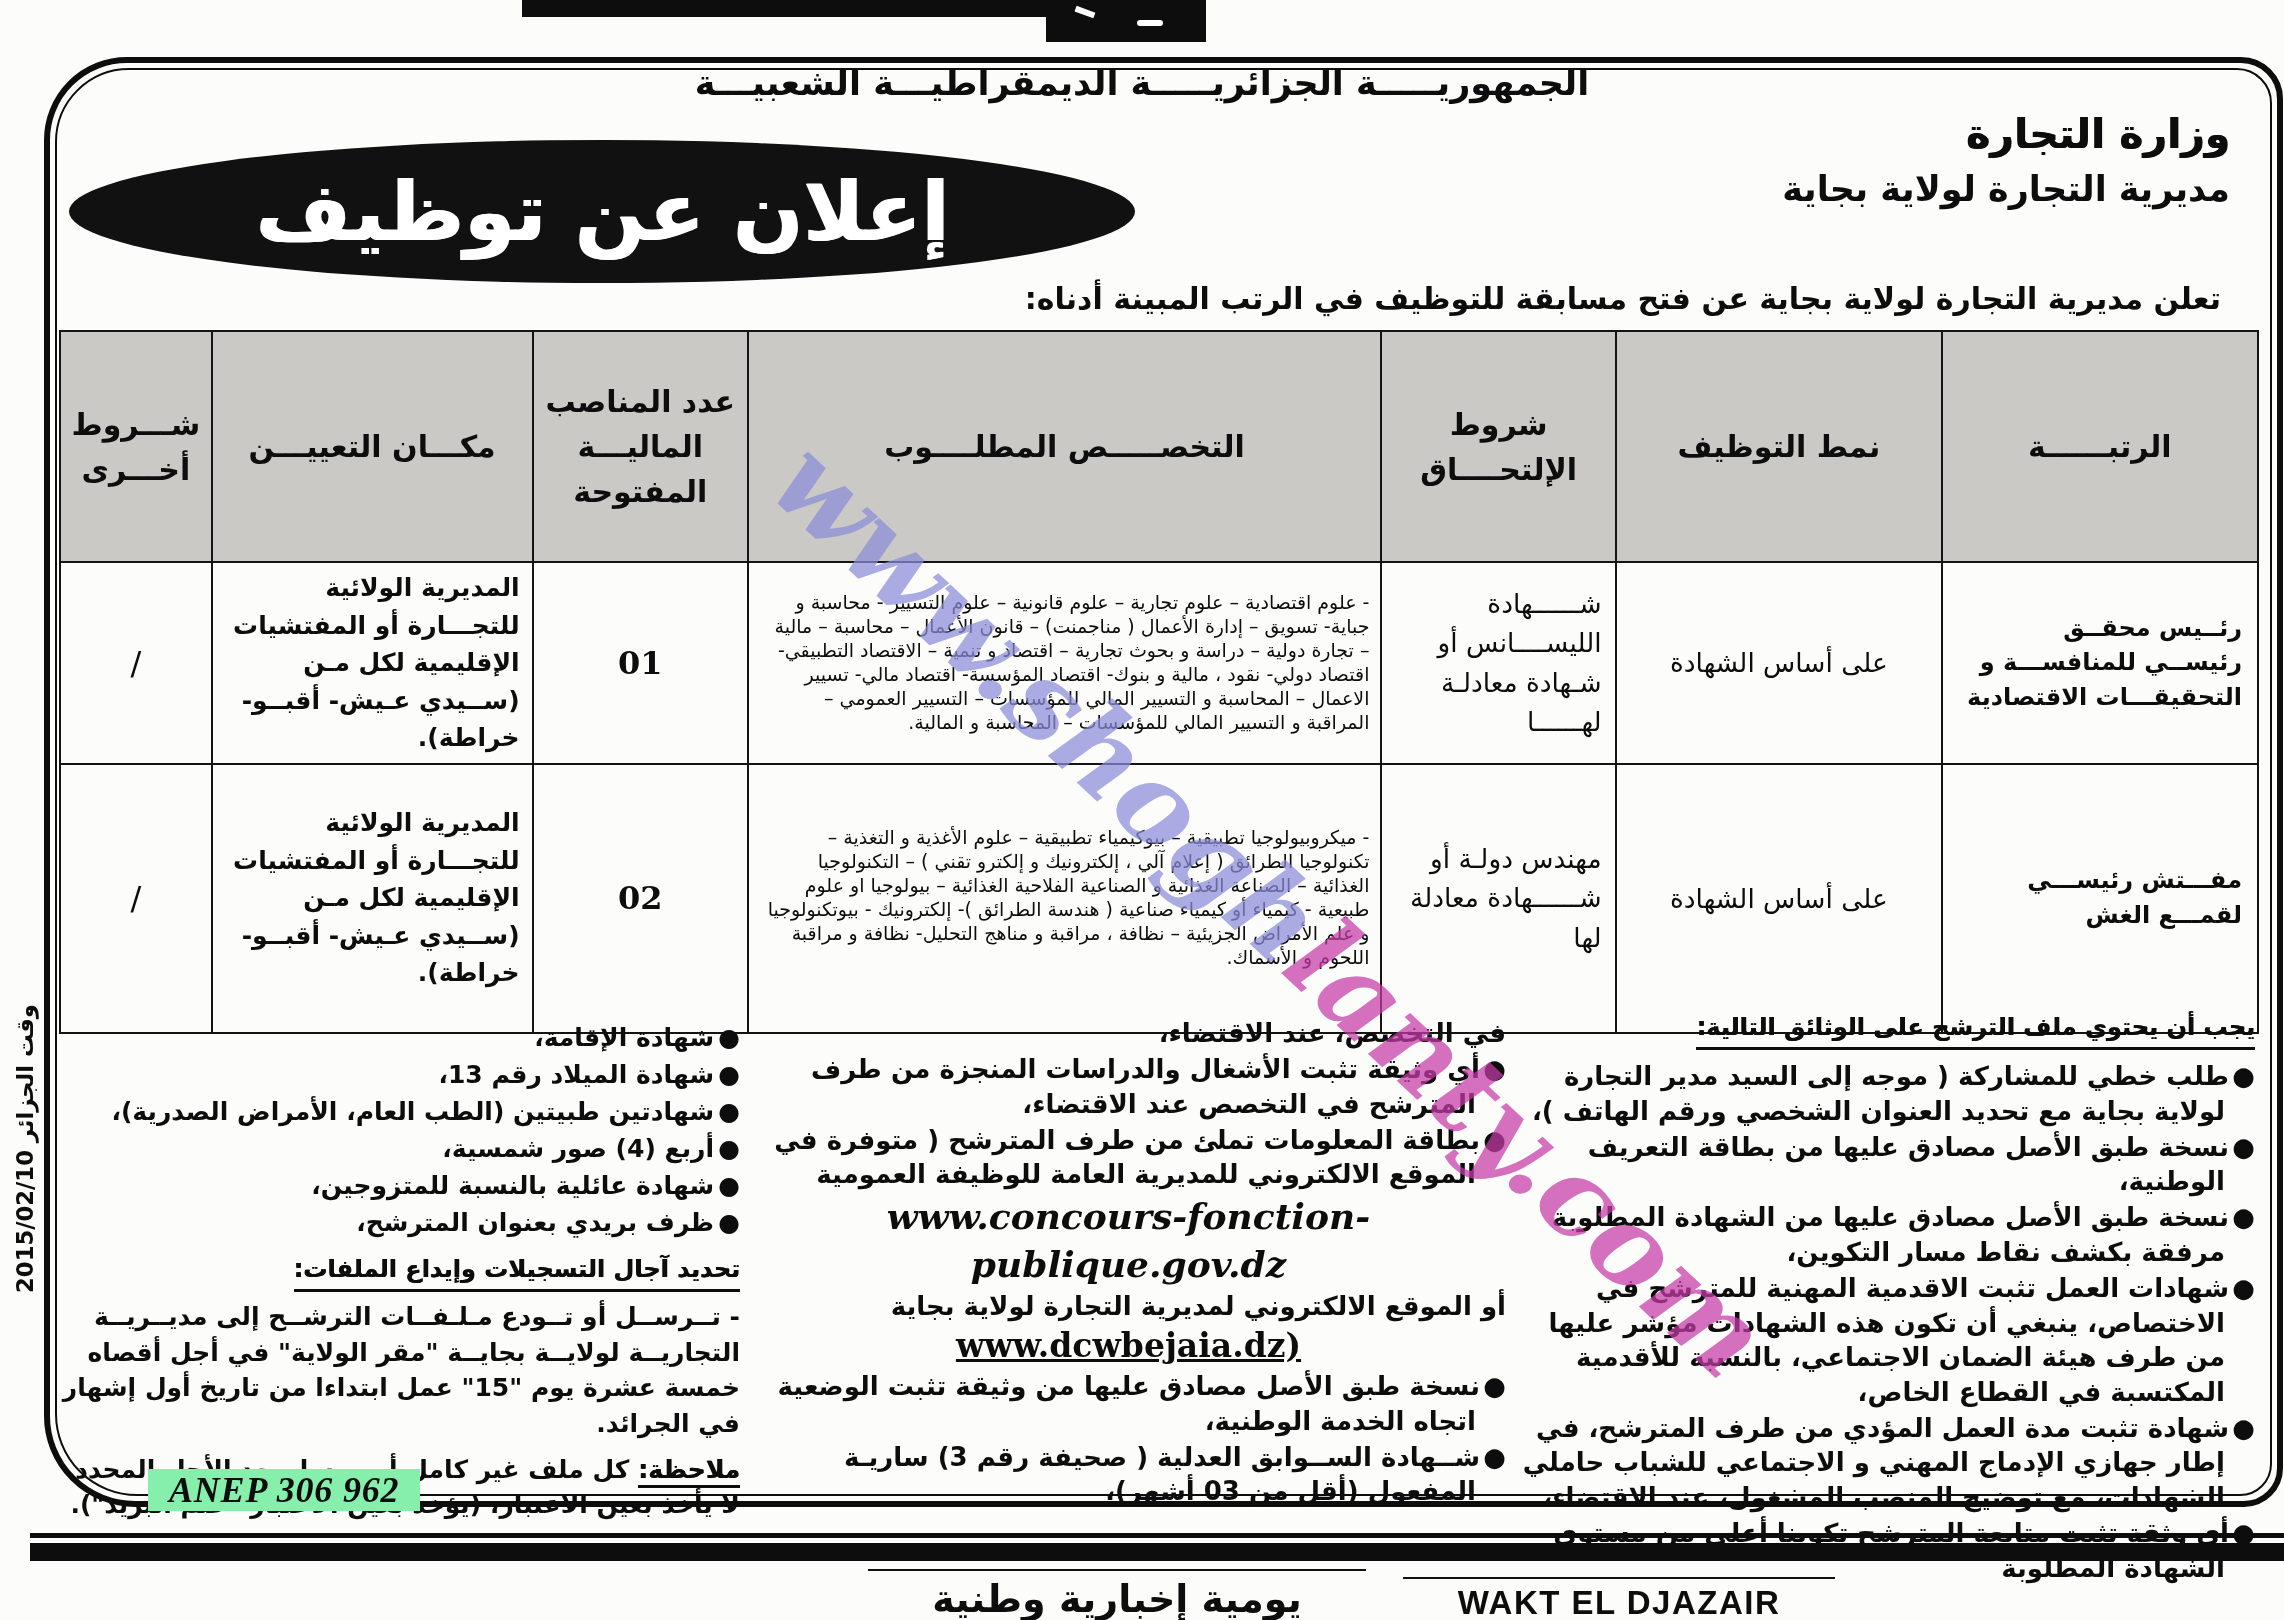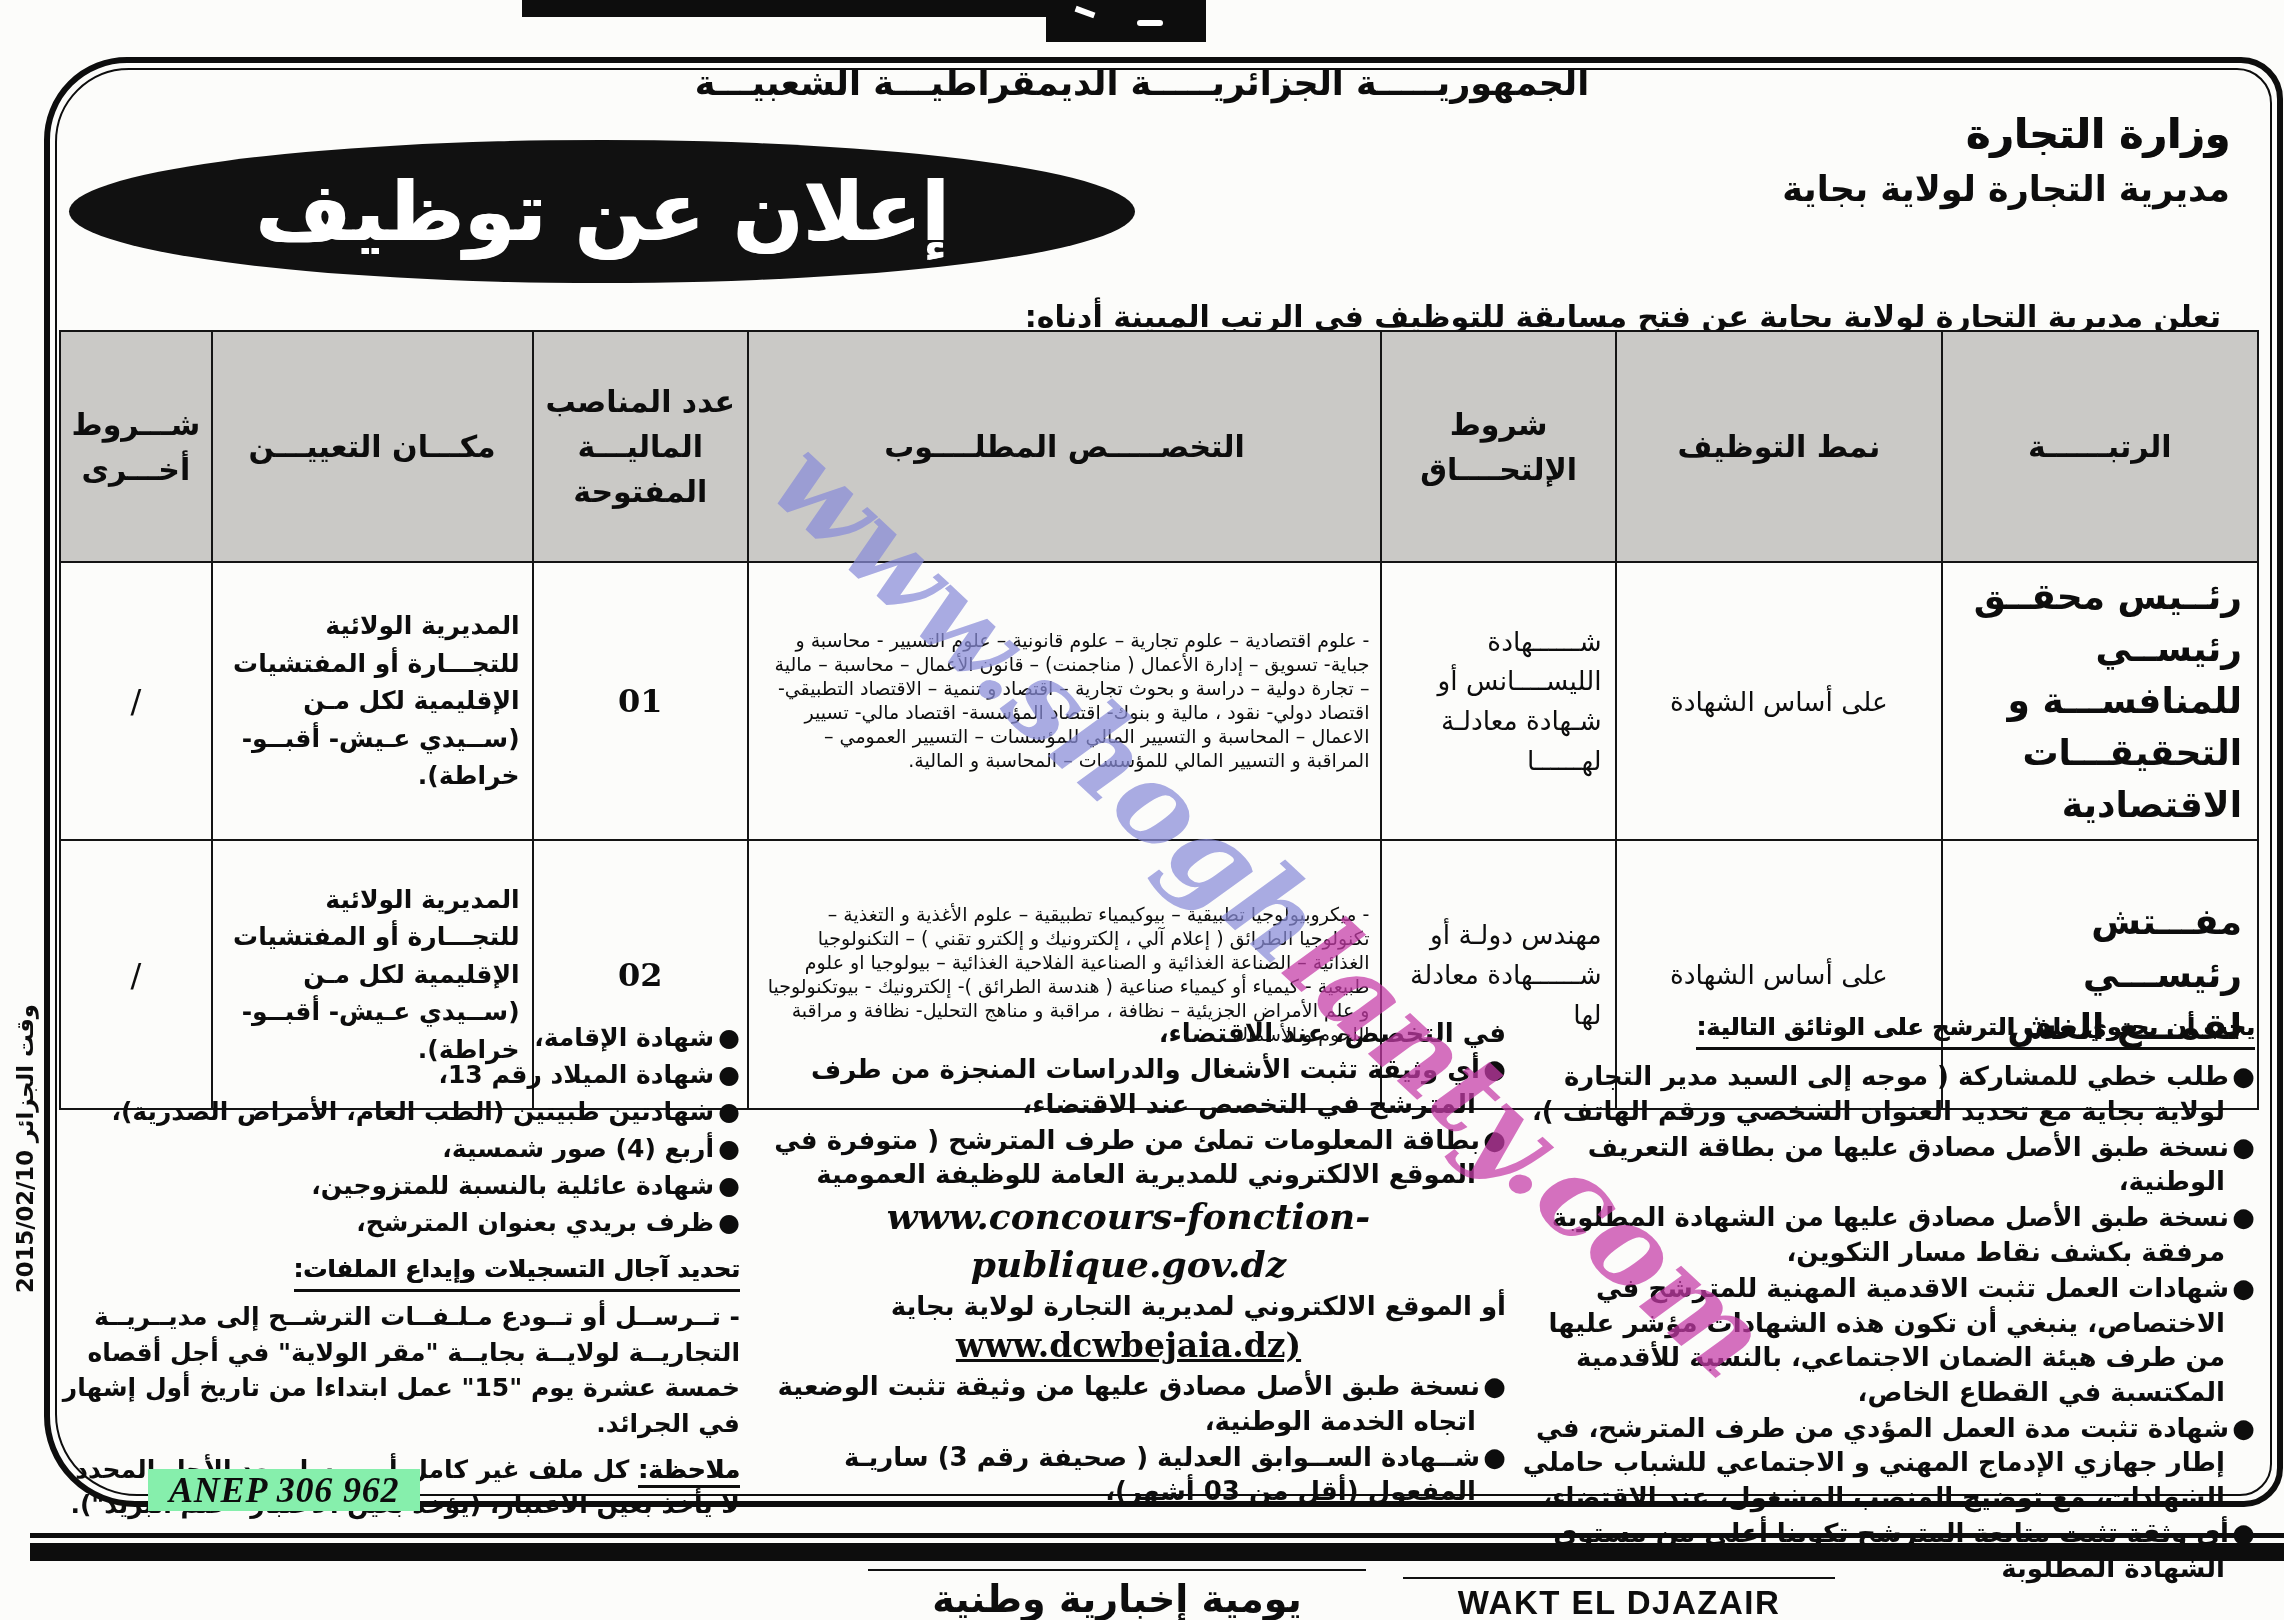--- a/index.html
+++ b/index.html
@@ -21,31 +21,31 @@
     border:2.3px solid #0d0d0d;border-radius:74px 35px 32px 82px;}
   
   .republic{position:absolute;top:63px;left:0;width:2284px;text-align:center;
     font-size:35px;font-weight:700;}
   .ministry{position:absolute;top:110px;right:54px;font-size:41px;font-weight:700;
     text-shadow:0.8px 0 currentColor;}
   .directorate{position:absolute;top:169px;right:54px;font-size:35px;font-weight:700;}
   .badge{position:absolute;left:69px;top:140px;width:1066px;height:143px;background:#111;
     border-radius:50%;display:flex;align-items:center;justify-content:center;}
   .badge span{color:#fff;font-size:82px;font-weight:700;text-shadow:1.5px 0 #fff;}
-  .intro{position:absolute;top:299px;right:63px;width:1661px;text-align:right;
+  .intro{position:absolute;top:281px;right:63px;width:1661px;text-align:right;
     font-size:30px;font-weight:700;direction:rtl;}
   
   .table-wrap{position:absolute;top:330px;left:59px;width:2200px;}
   table.jobs{width:100%;border-collapse:collapse;direction:rtl;table-layout:fixed;}
   table.jobs th,table.jobs td{border:2.3px solid #141414;vertical-align:middle;overflow:hidden;}
   table.jobs thead th{background:#cac9c6;height:223px;font-size:30px;font-weight:700;
     text-align:center;padding:3px 7.6px;line-height:1.5;}
   tr.row1 td{height:183px;}
   tr.row2 td{height:252px;}
-  .c-rank{font-size:36px;font-weight:700;text-align:right;padding:7.6px 15px;line-height:1.45;border-radius:29px;}
+  .c-rank{font-size:24px;font-weight:700;text-align:right;padding:7.6px 15px;line-height:1.45;border-radius:29px;}
   .c-mode{font-size:26.4px;text-align:center;padding:4.5px;}
   .c-cond{font-size:26.4px;text-align:right;padding:6px 13.6px;line-height:1.5;}
   .c-spec{font-size:19px;text-align:right;padding:7.6px 10.6px;line-height:1.26;vertical-align:middle;}
   .c-pos{font-size:32px;font-weight:700;text-align:center;font-family:"DejaVu Serif",serif;}
   .c-loc{font-size:25px;font-weight:700;text-align:right;padding:6px 12px;line-height:1.5;}
   .c-other{font-size:32px;text-align:center;}
   
   .bcol{position:absolute;direction:rtl;text-align:right;font-weight:700;color:#0d0d0d;}
   .col-right{top:1009px;left:1512px;width:743px;font-size:26px;line-height:1.33;}
   .col-mid{top:1016px;left:751px;width:755px;font-size:26px;line-height:1.33;}

